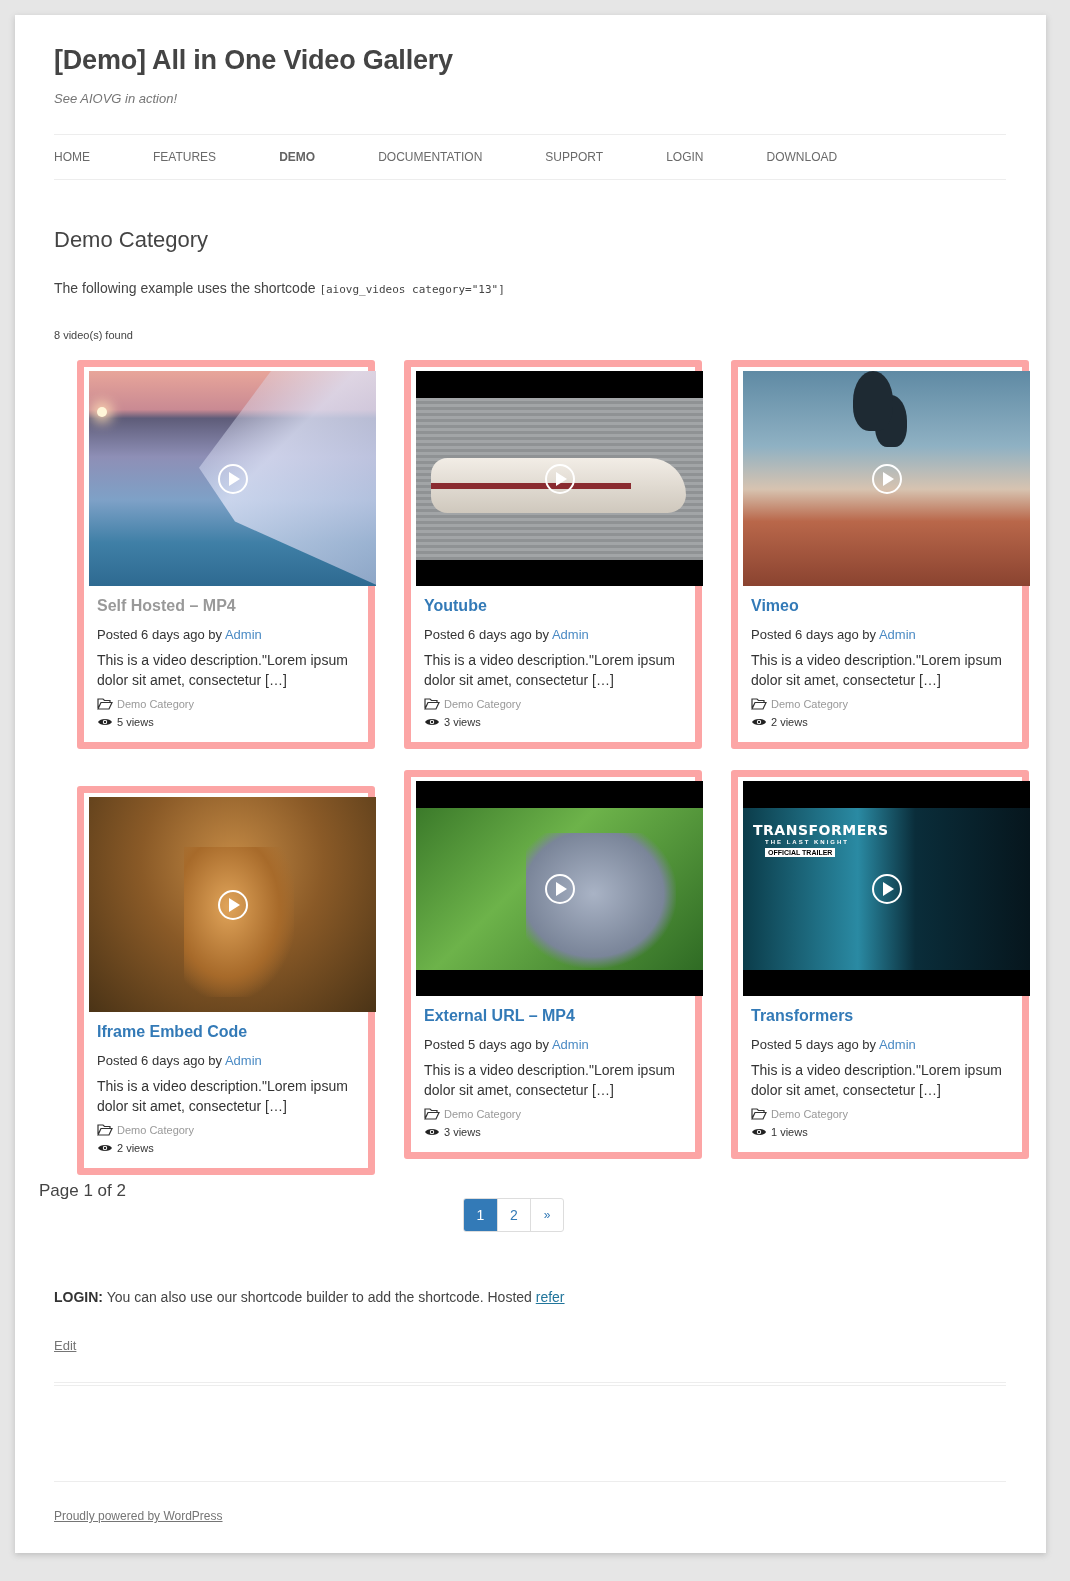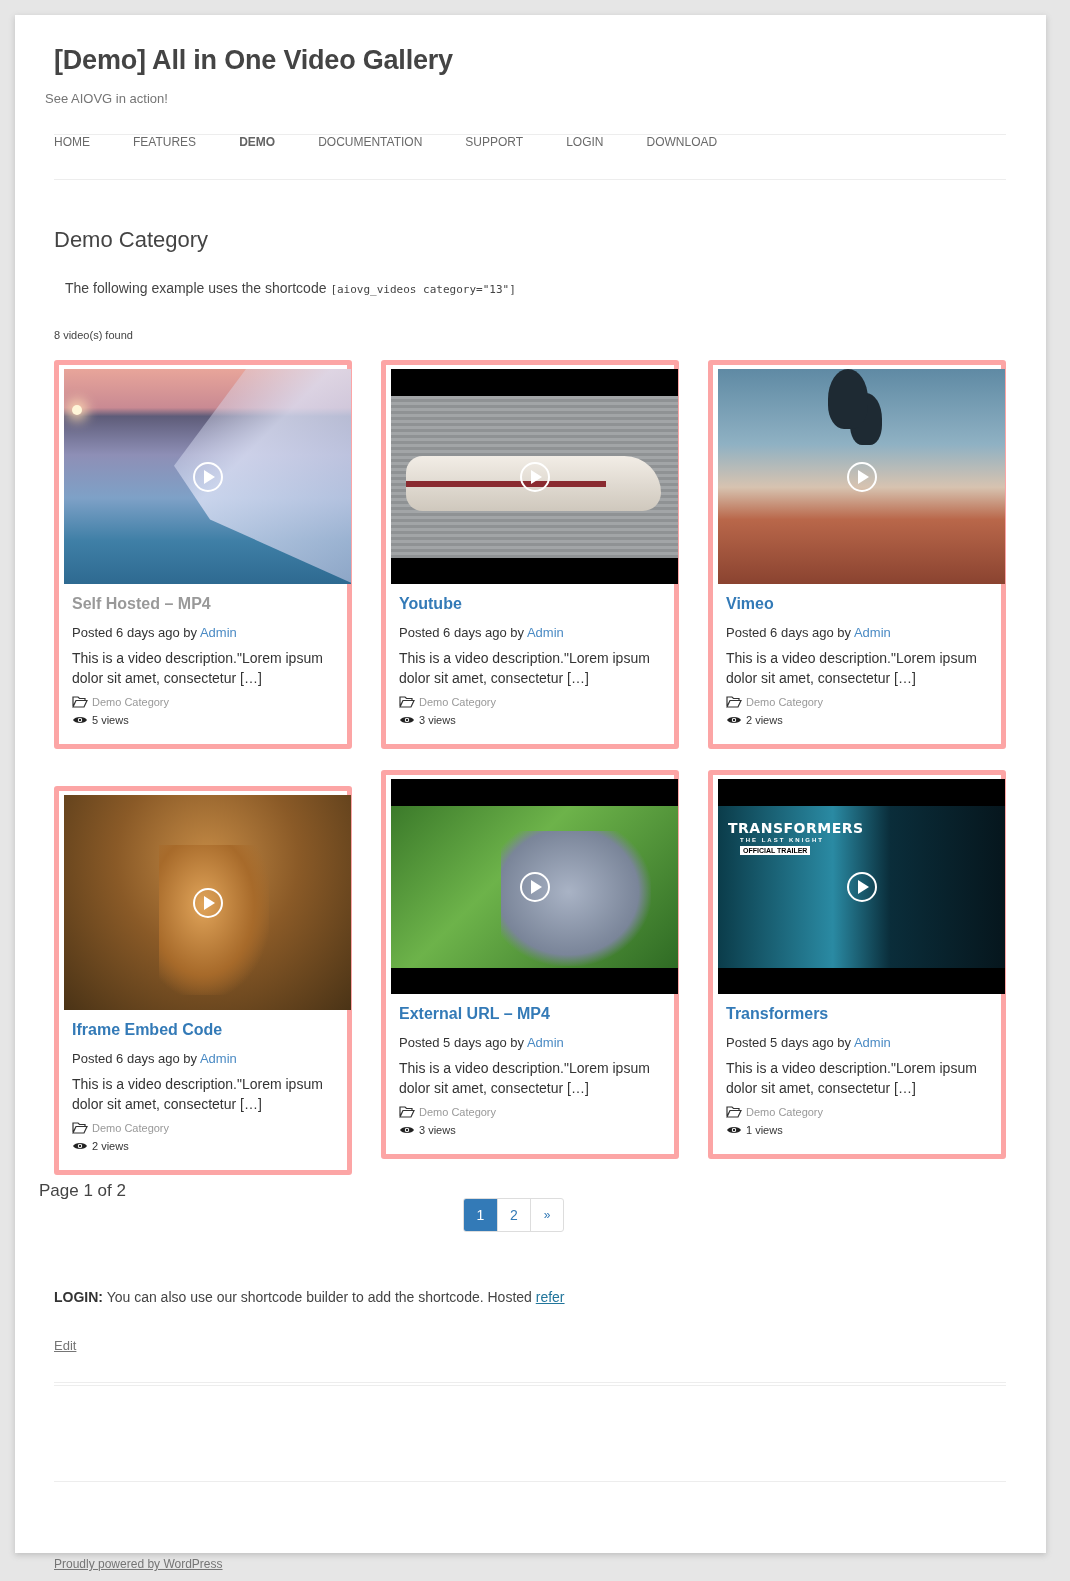--- a/index.html
+++ b/index.html
@@ -14,36 +14,36 @@
   }
   .page {
     position: absolute;
     left: 15px; top: 15px;
     width: 1031px; height: 1538px;
     background: #ffffff;
     box-shadow: 0 2px 6px rgba(100,100,100,0.3);
   }
 
   .site-title { position: absolute; left: 39px; top: 30px; font-size: 27px; font-weight: bold; color: #444; margin: 0; letter-spacing: -0.2px; }
-  .site-desc { position: absolute; left: 30px; top: 76px; font-size: 13px; color: #757575; }
+  .site-desc { position: absolute; left: 39px; top: 76px; font-size: 13px; color: #757575; font-style: italic; }
 
   .nav { position: absolute; left: 39px; top: 119px; width: 952px; height: 46px; border-top: 1px solid #ededed; border-bottom: 1px solid #ededed; }
-  .nav ul { list-style: none; margin: 0; padding: 0; display: flex; height: 44px; align-items: flex-start; }
+  .nav ul { list-style: none; margin: 0; padding: 0; display: flex; height: 44px; align-items: center; gap: 20px; }
   .nav li { font-size: 12px; color: #6a6a6a; text-transform: uppercase; margin-right: 43px; cursor: pointer; }
   .nav li.active { font-weight: bold; color: #636363; }
 
   .entry-title { position: absolute; left: 39px; top: 212px; font-size: 22px; font-weight: normal; color: #444; margin: 0; }
-  .intro { position: absolute; left: 50px; top: 265px; font-size: 14px; color: #444; }
+  .intro { position: absolute; left: 39px; top: 265px; font-size: 14px; color: #444; }
   .intro code { font-family: "DejaVu Sans Mono", "Liberation Mono", monospace; font-size: 11px; color: #444; }
   .count { position: absolute; left: 39px; top: 314px; font-size: 11px; color: #444; }
 
   .grid { position: absolute; left: 39px; top: 345px; width: 952px; }
   .card {
     position: absolute; width: 298px; height: 389px;
-    border: 5px solid #fca5a5; border-radius: 3px; background: #fff;
+    border: 7px solid #fca5a5; border-radius: 3px; background: #fff; margin-left: 23px;
   }
   .thumb { position: absolute; left: 5px; top: 4px; width: 287px; height: 215px; overflow: hidden; cursor: pointer; }
   .play {
     position: absolute; left: 50%; top: 50%; width: 30px; height: 30px; margin: -15px 0 0 -15px;
     border: 2.5px solid #fff; border-radius: 50%;
   }
   .play::after {
     content: ""; position: absolute; left: 9px; top: 6px;
     border-left: 11px solid #fff; border-top: 7px solid transparent; border-bottom: 7px solid transparent;
   }
@@ -63,21 +63,21 @@
   .pager span:first-child { border-left: none; }
   .pager span.active { background: #337ab7; color: #fff; }
   .pager span.next { font-size: 12px; }
 
   .note { position: absolute; left: 39px; top: 1274px; font-size: 14px; color: #444; }
   .note b { color: #333; }
   .note a { color: #21759b; text-decoration: underline; }
   .edit { position: absolute; left: 39px; top: 1323px; font-size: 13px; color: #757575; text-decoration: underline; cursor: pointer; }
   .sep1 { position: absolute; left: 39px; top: 1367px; width: 952px; height: 4px; border-top: 1px solid #ededed; border-bottom: 1px solid #ededed; }
   .sep2 { position: absolute; left: 39px; top: 1466px; width: 952px; border-top: 1px solid #ededed; }
-  .footer-link { position: absolute; left: 39px; top: 1494px; font-size: 12px; color: #757575; text-decoration: underline; cursor: pointer; margin-top: 48px; }
+  .footer-link { position: absolute; left: 39px; top: 1494px; font-size: 12px; color: #757575; text-decoration: underline; cursor: pointer; }
 
   
   .t-ice { background: linear-gradient(180deg, #e8a59a 0%, #c98a93 18%, #5e5c79 22%, #8e8fb6 40%, #7ea1c7 60%, #3f7fa6 80%, #2e6a91 100%); }
   .t-ice::before { content:""; position:absolute; left:110px; top:0; width:180px; height:215px; background: linear-gradient(135deg, rgba(255,255,255,0) 0%, rgba(220,225,245,0.8) 40%, rgba(180,190,220,0.7) 100%); clip-path: polygon(40% 0, 100% 0, 100% 100%, 20% 70%, 0 45%); }
   .t-ice::after { content:""; position:absolute; left:8px; top:36px; width:10px; height:10px; border-radius:50%; background:#fff6d8; box-shadow: 0 0 12px 6px rgba(255,220,180,0.8); }
   .t-lego { background: #000; }
   .t-lego .scene { position:absolute; left:0; top:27px; width:287px; height:162px; background: repeating-linear-gradient(0deg, #8f9294 0 3px, #a2a5a7 3px 6px); }
   .t-lego .ship { position:absolute; left:15px; top:60px; width:255px; height:55px; background: linear-gradient(180deg,#f2ede6,#cfc8bd); border-radius: 18px 40px 20px 18px; }
   .t-lego .ship::after { content:""; position:absolute; left:0; top:25px; width:200px; height:6px; background:#8a2b30; }
   .t-balloon { background: linear-gradient(180deg, #5f8aa4 0%, #8fb1c3 35%, #d7c3b0 55%, #b9674a 70%, #8a4330 100%); }

